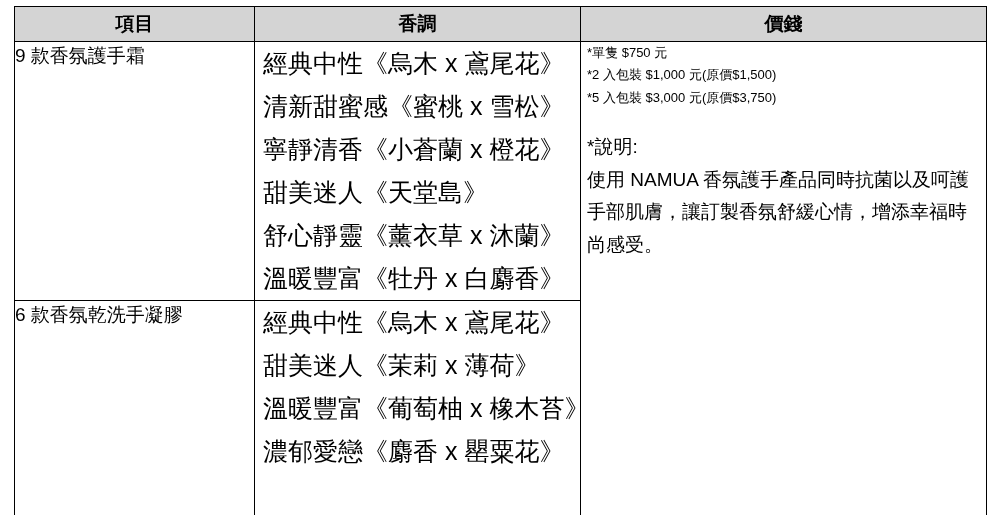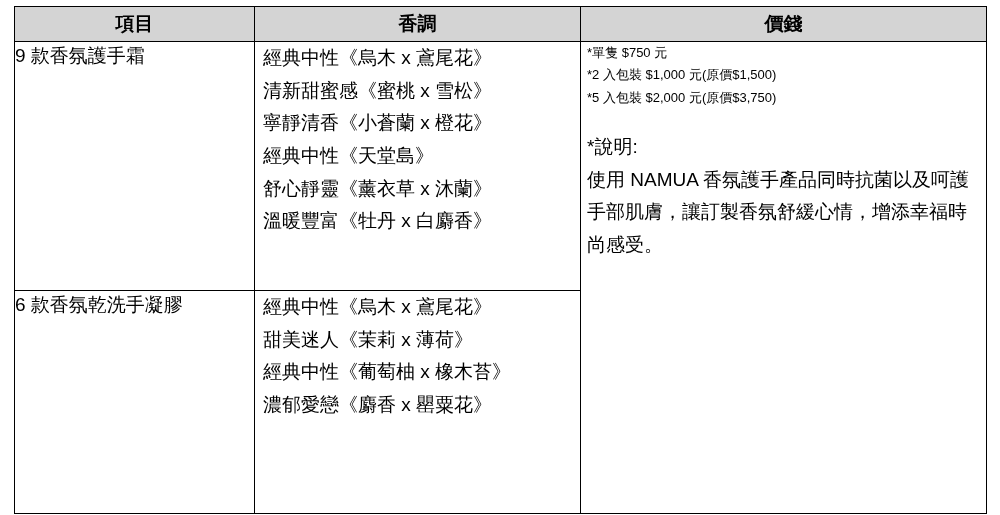--- a/index.html
+++ b/index.html
@@ -53,21 +53,21 @@
     line-height: 1.45;
     padding-top: 10px;
     padding-left: 10px;
   }
   .scent-list {
     list-style: none;
     margin: 0;
     padding: 0;
   }
   .scent-list li {
-    font-size: 19px;
+    font-size: 25px;
     line-height: 1.72;
     white-space: nowrap;
     padding-left: 8px;
   }
   .price-lines {
     list-style: none;
     margin: 0;
     padding: 0;
   }
   .price-lines li {
@@ -111,42 +111,42 @@
       </tr>
     </thead>
     <tbody>
       <tr class="row-1">
         <td class="cell cell-item">9 款香氛護手霜</td>
         <td class="cell cell-scent">
           <ul class="scent-list">
             <li>經典中性《烏木 x 鳶尾花》</li>
             <li>清新甜蜜感《蜜桃 x 雪松》</li>
             <li>寧靜清香《小蒼蘭 x 橙花》</li>
-            <li>經典中性《天堂島》</li>
+            <li>甜美迷人《天堂島》</li>
             <li>舒心靜靈《薰衣草 x 沐蘭》</li>
             <li>溫暖豐富《牡丹 x 白麝香》</li>
           </ul>
         </td>
         <td class="cell cell-price" rowspan="2">
           <ul class="price-lines">
             <li>*單隻  $750 元</li>
             <li>*2 入包裝  $1,000 元(原價$1,500)</li>
-            <li>*5 入包裝  $2,000 元(原價$3,750)</li>
+            <li>*5 入包裝  $3,000 元(原價$3,750)</li>
           </ul>
           <div class="price-note-gap"></div>
           <div class="note-title">*說明:</div>
           <div class="note-body">使用 NAMUA 香氛護手產品同時抗菌以及呵護手部肌膚，讓訂製香氛舒緩心情，增添幸福時尚感受。</div>
         </td>
       </tr>
       <tr class="row-2">
         <td class="cell cell-item">6 款香氛乾洗手凝膠</td>
         <td class="cell cell-scent">
           <ul class="scent-list">
             <li>經典中性《烏木 x 鳶尾花》</li>
             <li>甜美迷人《茉莉 x 薄荷》</li>
-            <li>經典中性《葡萄柚 x 橡木苔》</li>
+            <li>溫暖豐富《葡萄柚 x 橡木苔》</li>
             <li>濃郁愛戀《麝香 x 罌粟花》</li>
           </ul>
         </td>
       </tr>
     </tbody>
   </table>
 </div>
 
 </body></html>

